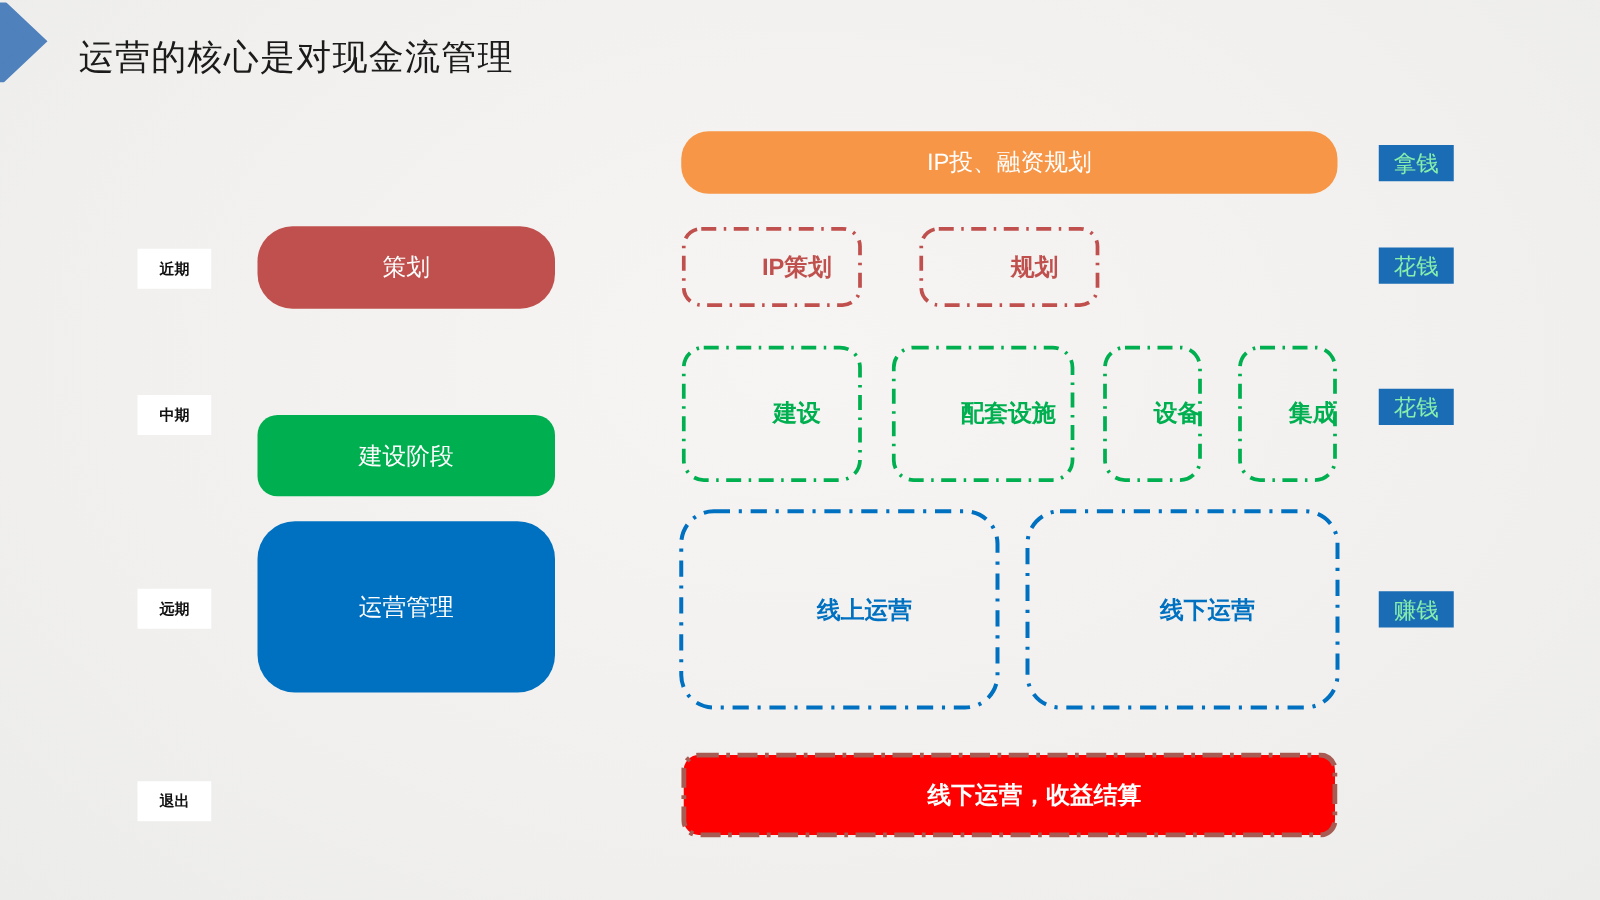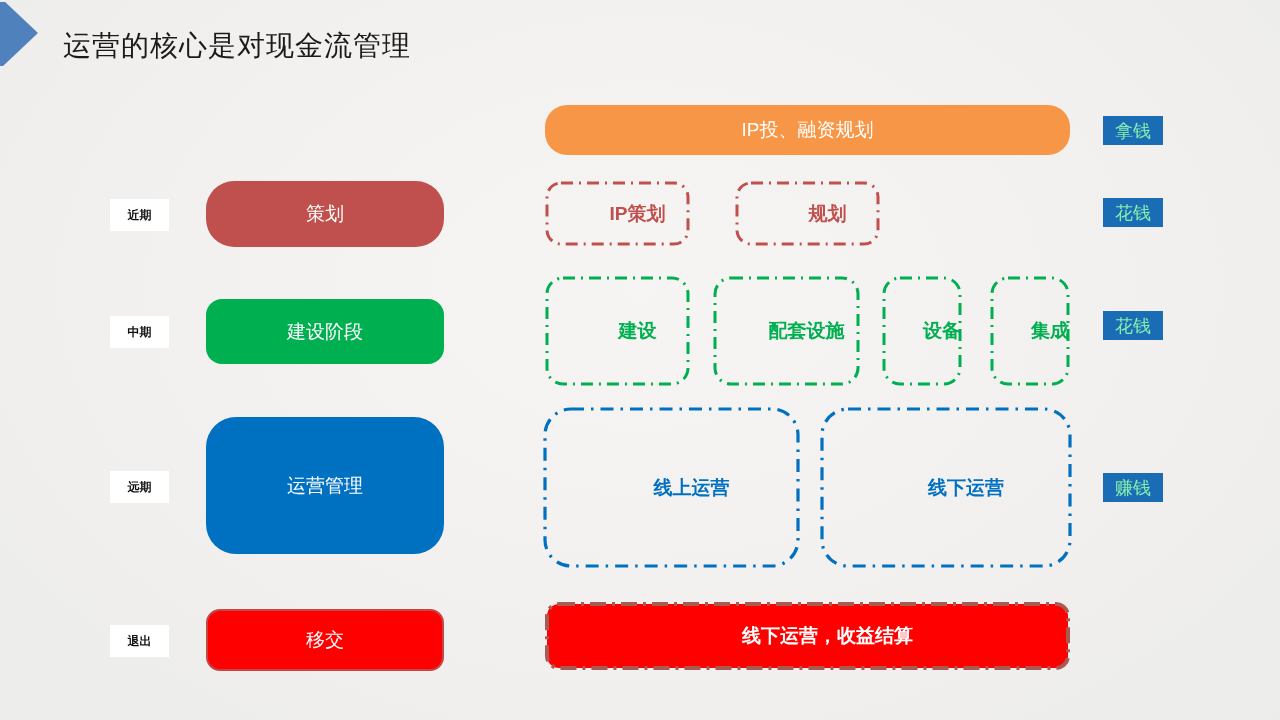--- a/index.html
+++ b/index.html
@@ -19,21 +19,21 @@
     position:absolute;left:110px;width:59px;height:32px;background:#ffffff;
     display:flex;align-items:center;justify-content:center;
     font-size:12px;font-weight:bold;color:#111;
   }
   .stage{
     position:absolute;left:206px;width:238px;
     display:flex;align-items:center;justify-content:center;
     color:#ffffff;font-size:19px;
   }
   .stage-brick{background:#C0504D;border-radius:28px;}
-  .stage-green{background:#00AF50;border-radius:16px;}
+  .stage-green{background:#00AF50;border-radius:16px;margin-top:33px;}
   .stage-blue{background:#0070C0;border-radius:30px;}
   .stage-red{background:#FE0000;border-radius:14px;border:2px solid #c24745;box-sizing:border-box;}
   .bar-orange{
     position:absolute;left:545px;top:105px;width:525px;height:50px;
     background:#F79646;border-radius:22px;
     display:flex;align-items:center;justify-content:center;
     color:#ffffff;font-size:19px;
   }
   .dashbox{
     position:absolute;display:flex;align-items:center;justify-content:center;
@@ -69,23 +69,20 @@
   <div class="period" style="top:625px">退出</div>
 
   <div class="stage stage-brick" style="top:181px;height:66px">
     <span>策划</span>
   </div>
   <div class="stage stage-green" style="top:299px;height:65px">
     <span>建设阶段</span>
   </div>
   <div class="stage stage-blue" style="top:417px;height:137px">
     <span>运营管理</span>
-  </div>
-  <div class="stage stage-red" style="top:609px;height:62px">
-    <span>移交</span>
   </div>
 
   <div class="bar-orange">
     <span>IP投、融资规划</span>
   </div>
 
   <div class="dashbox" style="left:545px;top:181px;width:145px;height:65px">
     <svg width="145" height="65">
       <rect x="2" y="2" width="141" height="61" rx="14" fill="none" stroke="#C0504D" stroke-width="3" stroke-dasharray="12 6 2 6"></rect>
     </svg>

